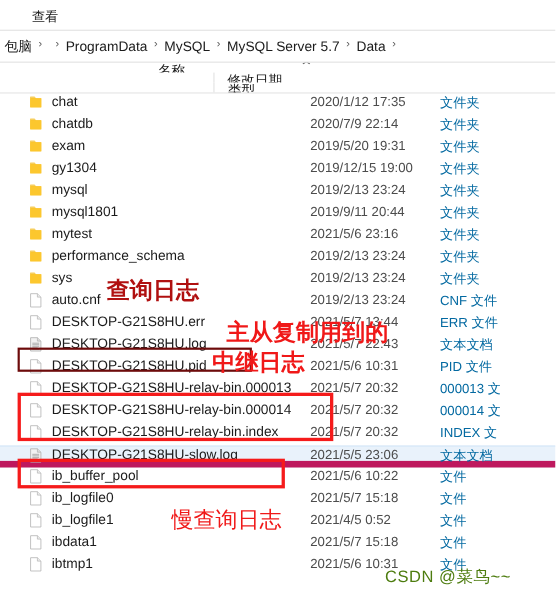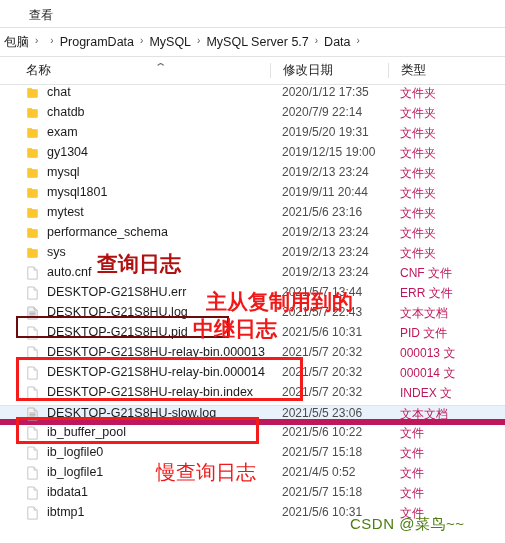--- a/index.html
+++ b/index.html
@@ -59,20 +59,21 @@
   }
 
   
   .colheads {
     height: 28px;
     display: flex;
     align-items: center;
     border-bottom: 1px solid #e4e4e4;
     box-sizing: border-box;
     position: relative;
+    flex-direction: column;
   }
   .ch {
     font-size: 12.5px;
     color: #1b1b1b;
     line-height: 15px;
     box-sizing: border-box;
     white-space: nowrap;
     overflow: hidden;
   }
   .ch-name  { width: 270px; padding-left: 26px; position: relative; }
@@ -116,21 +117,21 @@
     box-sizing: border-box;
     font-size: 12px;
     color: #4c4c4c;
     white-space: nowrap;
   }
   .cell-type {
     width: 117px;
     padding-left: 12px;
     box-sizing: border-box;
     font-size: 12px;
-    color: #be185d;
+    color: #0369a1;
     white-space: nowrap;
     overflow: hidden;
   }
   .fname {
     font-size: 12.5px;
     color: #1b1b1b;
     white-space: nowrap;
     line-height: 15px;
   }
 

